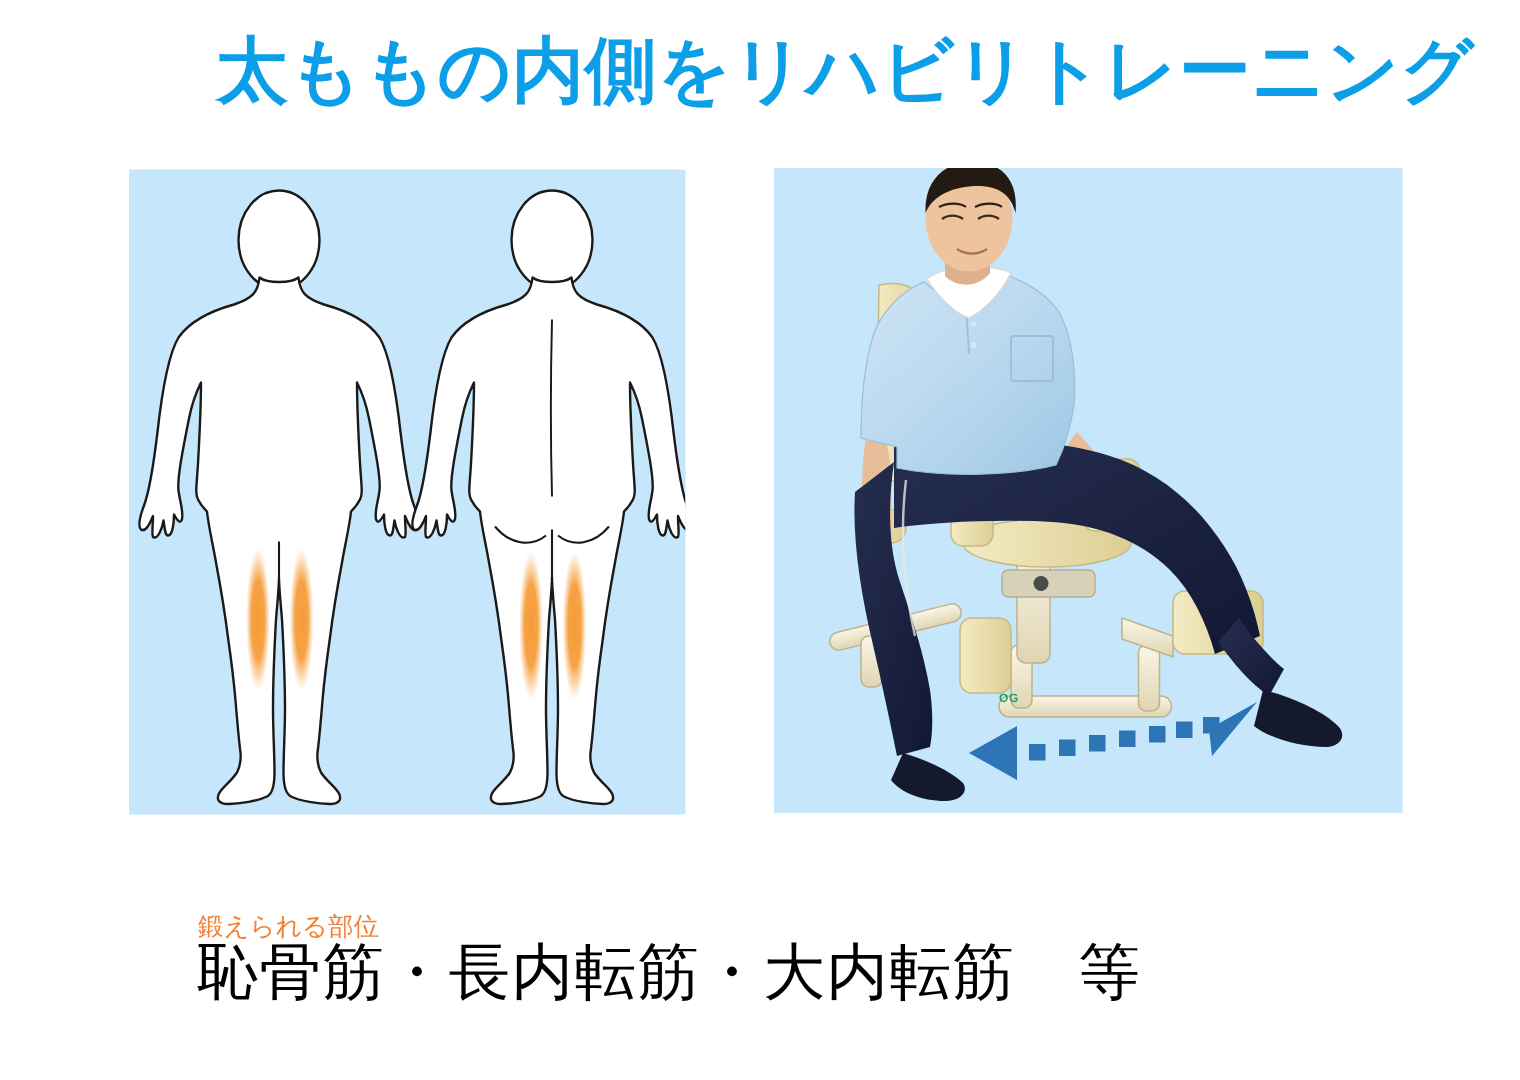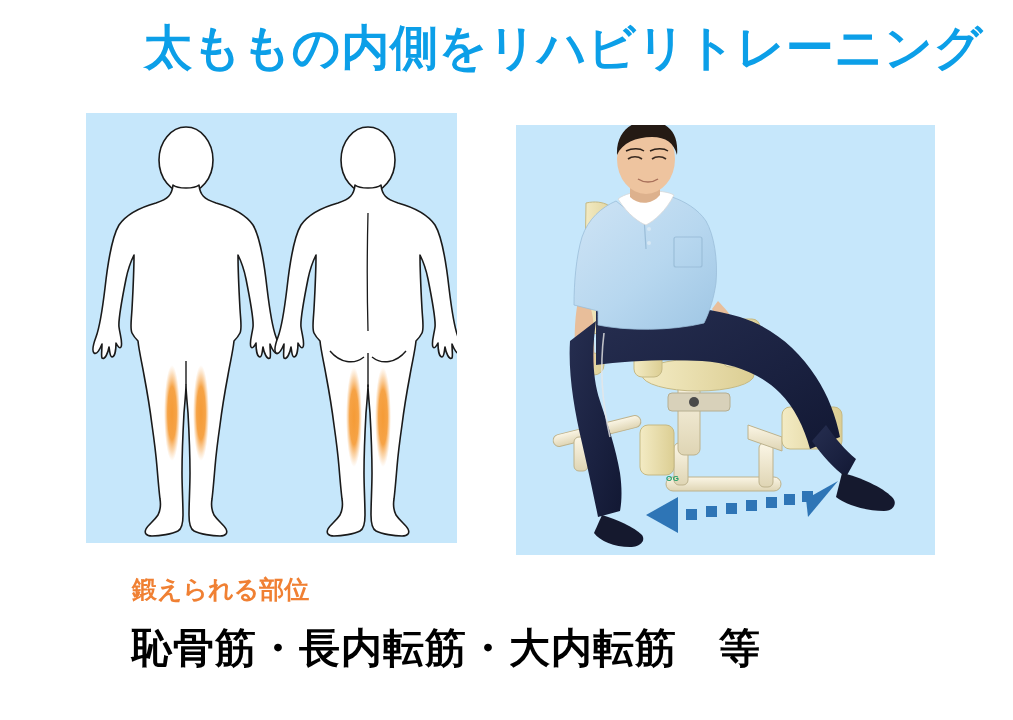--- a/index.html
+++ b/index.html
@@ -36,48 +36,48 @@
     overflow: hidden;
   }
   #anatomy-panel {
     left: 86px;
     top: 113px;
     width: 371px;
     height: 430px;
   }
   #photo-panel {
     left: 516px;
-    top: 125px;
+    top: 112px;
     width: 419px;
     height: 430px;
   }
 
   .panel svg {
     display: block;
     width: 100%;
     height: 100%;
   }
 
   
   .caption-label {
     position: absolute;
     left: 132px;
-    top: 575px;
-    font-size: 25px;
-    font-weight: bold;
+    top: 608px;
+    font-size: 17px;
+    font-weight: normal;
     color: #f08033;
     white-space: nowrap;
     line-height: 1.15;
   }
   .caption-body {
     position: absolute;
     left: 131px;
     top: 624px;
     font-size: 41px;
-    font-weight: bold;
+    font-weight: normal;
     color: #000000;
     white-space: pre;
     line-height: 1.2;
     letter-spacing: 1px;
   }
 </style>
 </head>
 <body>
 
 <div class="slide-title">太ももの内側をリハビリトレーニング</div>

